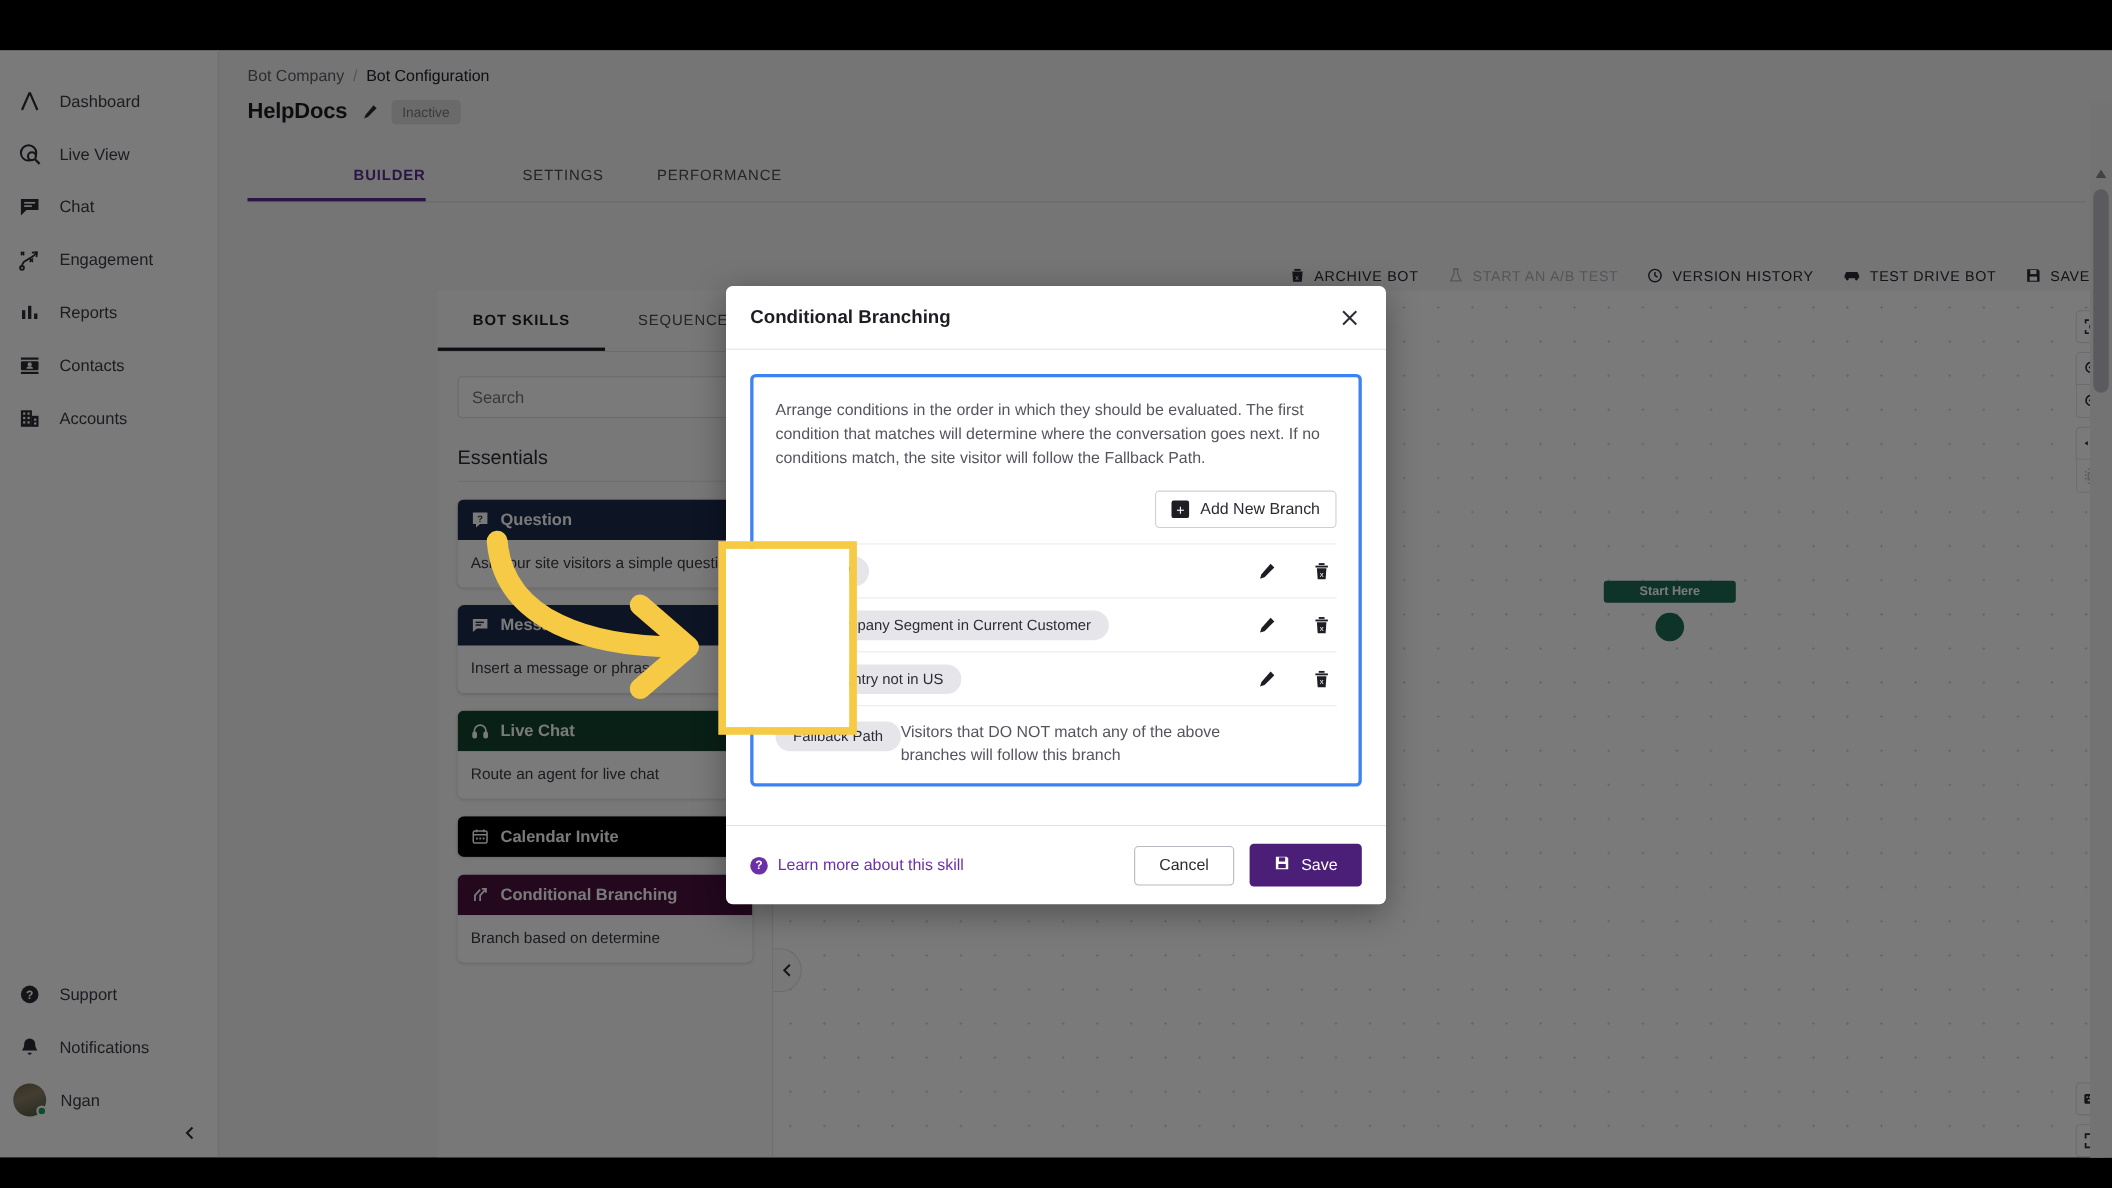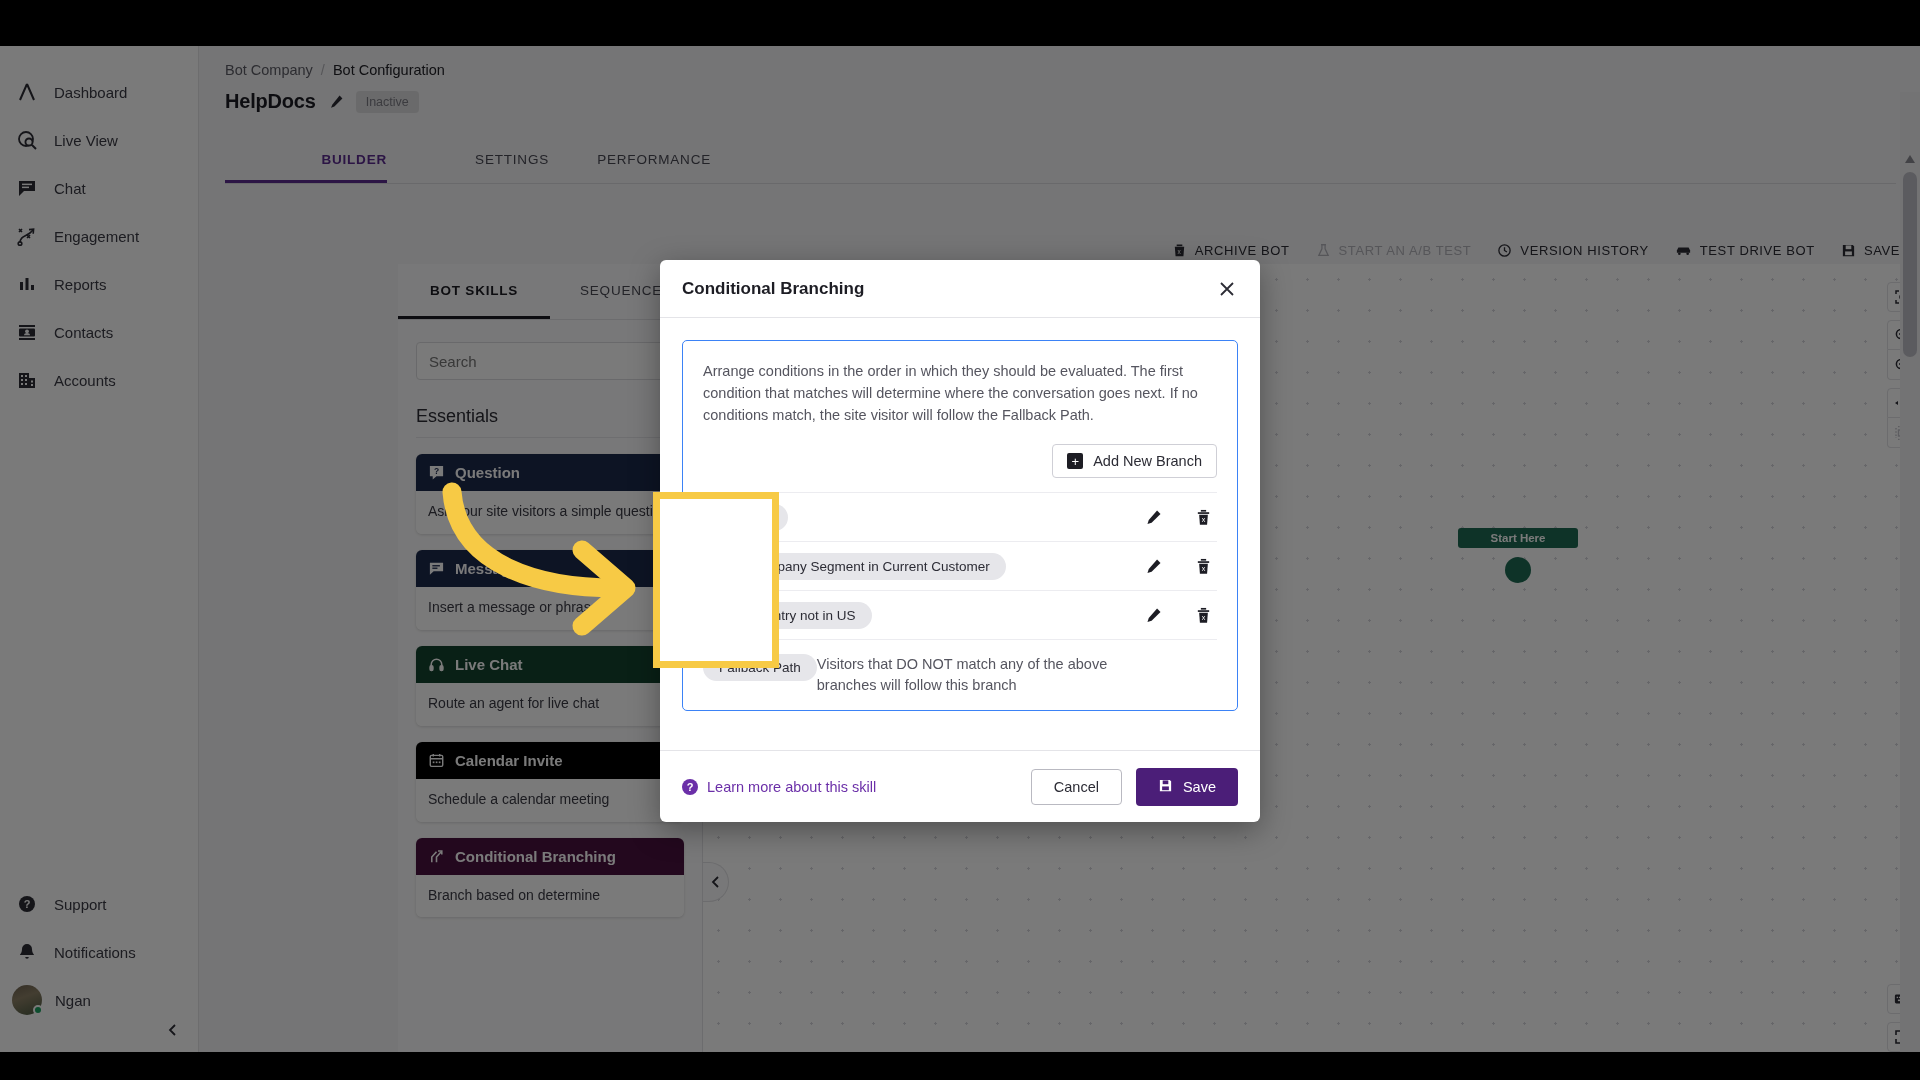--- a/index.html
+++ b/index.html
@@ -232,21 +232,21 @@
   #modal-head {
     height: 58px; display:flex; align-items:center;
     padding: 0 22px; border-bottom:1px solid #e4e4e8;
     justify-content:space-between;
   }
   #modal-title { font-size:17px; color:#1d1d24; font-weight:600;}
   #modal-close { width:22px;height:22px; color:#2c2c35; cursor:pointer;
                  display:flex;align-items:center;justify-content:center;}
   #modal-body { flex:1 1 auto; padding: 22px 22px 0 22px; }
   #branch-box {
-    border:1px solid #3b82f6; border-radius:5px; padding: 20px 20px 14px 20px;
+    border:3px solid #3b82f6; border-radius:5px; padding: 20px 20px 14px 20px;
   }
   #intro-text { font-size:14.5px; color:#55555f; line-height:1.5; }
   #add-row { display:flex; justify-content:flex-end; margin-top:18px;
              padding-bottom:14px; border-bottom:1px solid #ececf0; }
   #add-branch {
     display:flex; align-items:center; gap:10px;
     border:1px solid #cfcfd6; border-radius:4px;
     padding: 8px 14px; font-size:14.5px; color:#2c2c35; background:#fff; cursor:pointer;
   }
   .sq-plus {
@@ -579,21 +579,20 @@
                     <path d="M2.4 7.2h13.2M5.6 2.2v2.6M12.4 2.2v2.6"></path>
                     <g fill="#fff" stroke="none">
                       <rect x="5" y="10" width="1.8" height="1.8"></rect>
                       <rect x="8.2" y="10" width="1.8" height="1.8"></rect>
                       <rect x="11.4" y="10" width="1.8" height="1.8"></rect>
                     </g>
                   </svg>
               </span>
               <span>Calendar Invite</span>
             </div>
-            <div class="skill-body">Schedule a calendar meeting</div>
           </div>
 
           <div class="skill-card">
             <div class="skill-head" style="background:#4a1140">
               <span>
                 <svg width="17" height="17" viewBox="0 0 18 18" fill="none" stroke="#fff" stroke-width="1.7">
                     <path d="M4 15 V9.5 L9 4"></path>
                     <path d="M9 15 V9.5 L14 4"></path>
                     <path d="M10.6 3.2 L14.6 3.2 L14.6 7"></path>
                   </svg>

